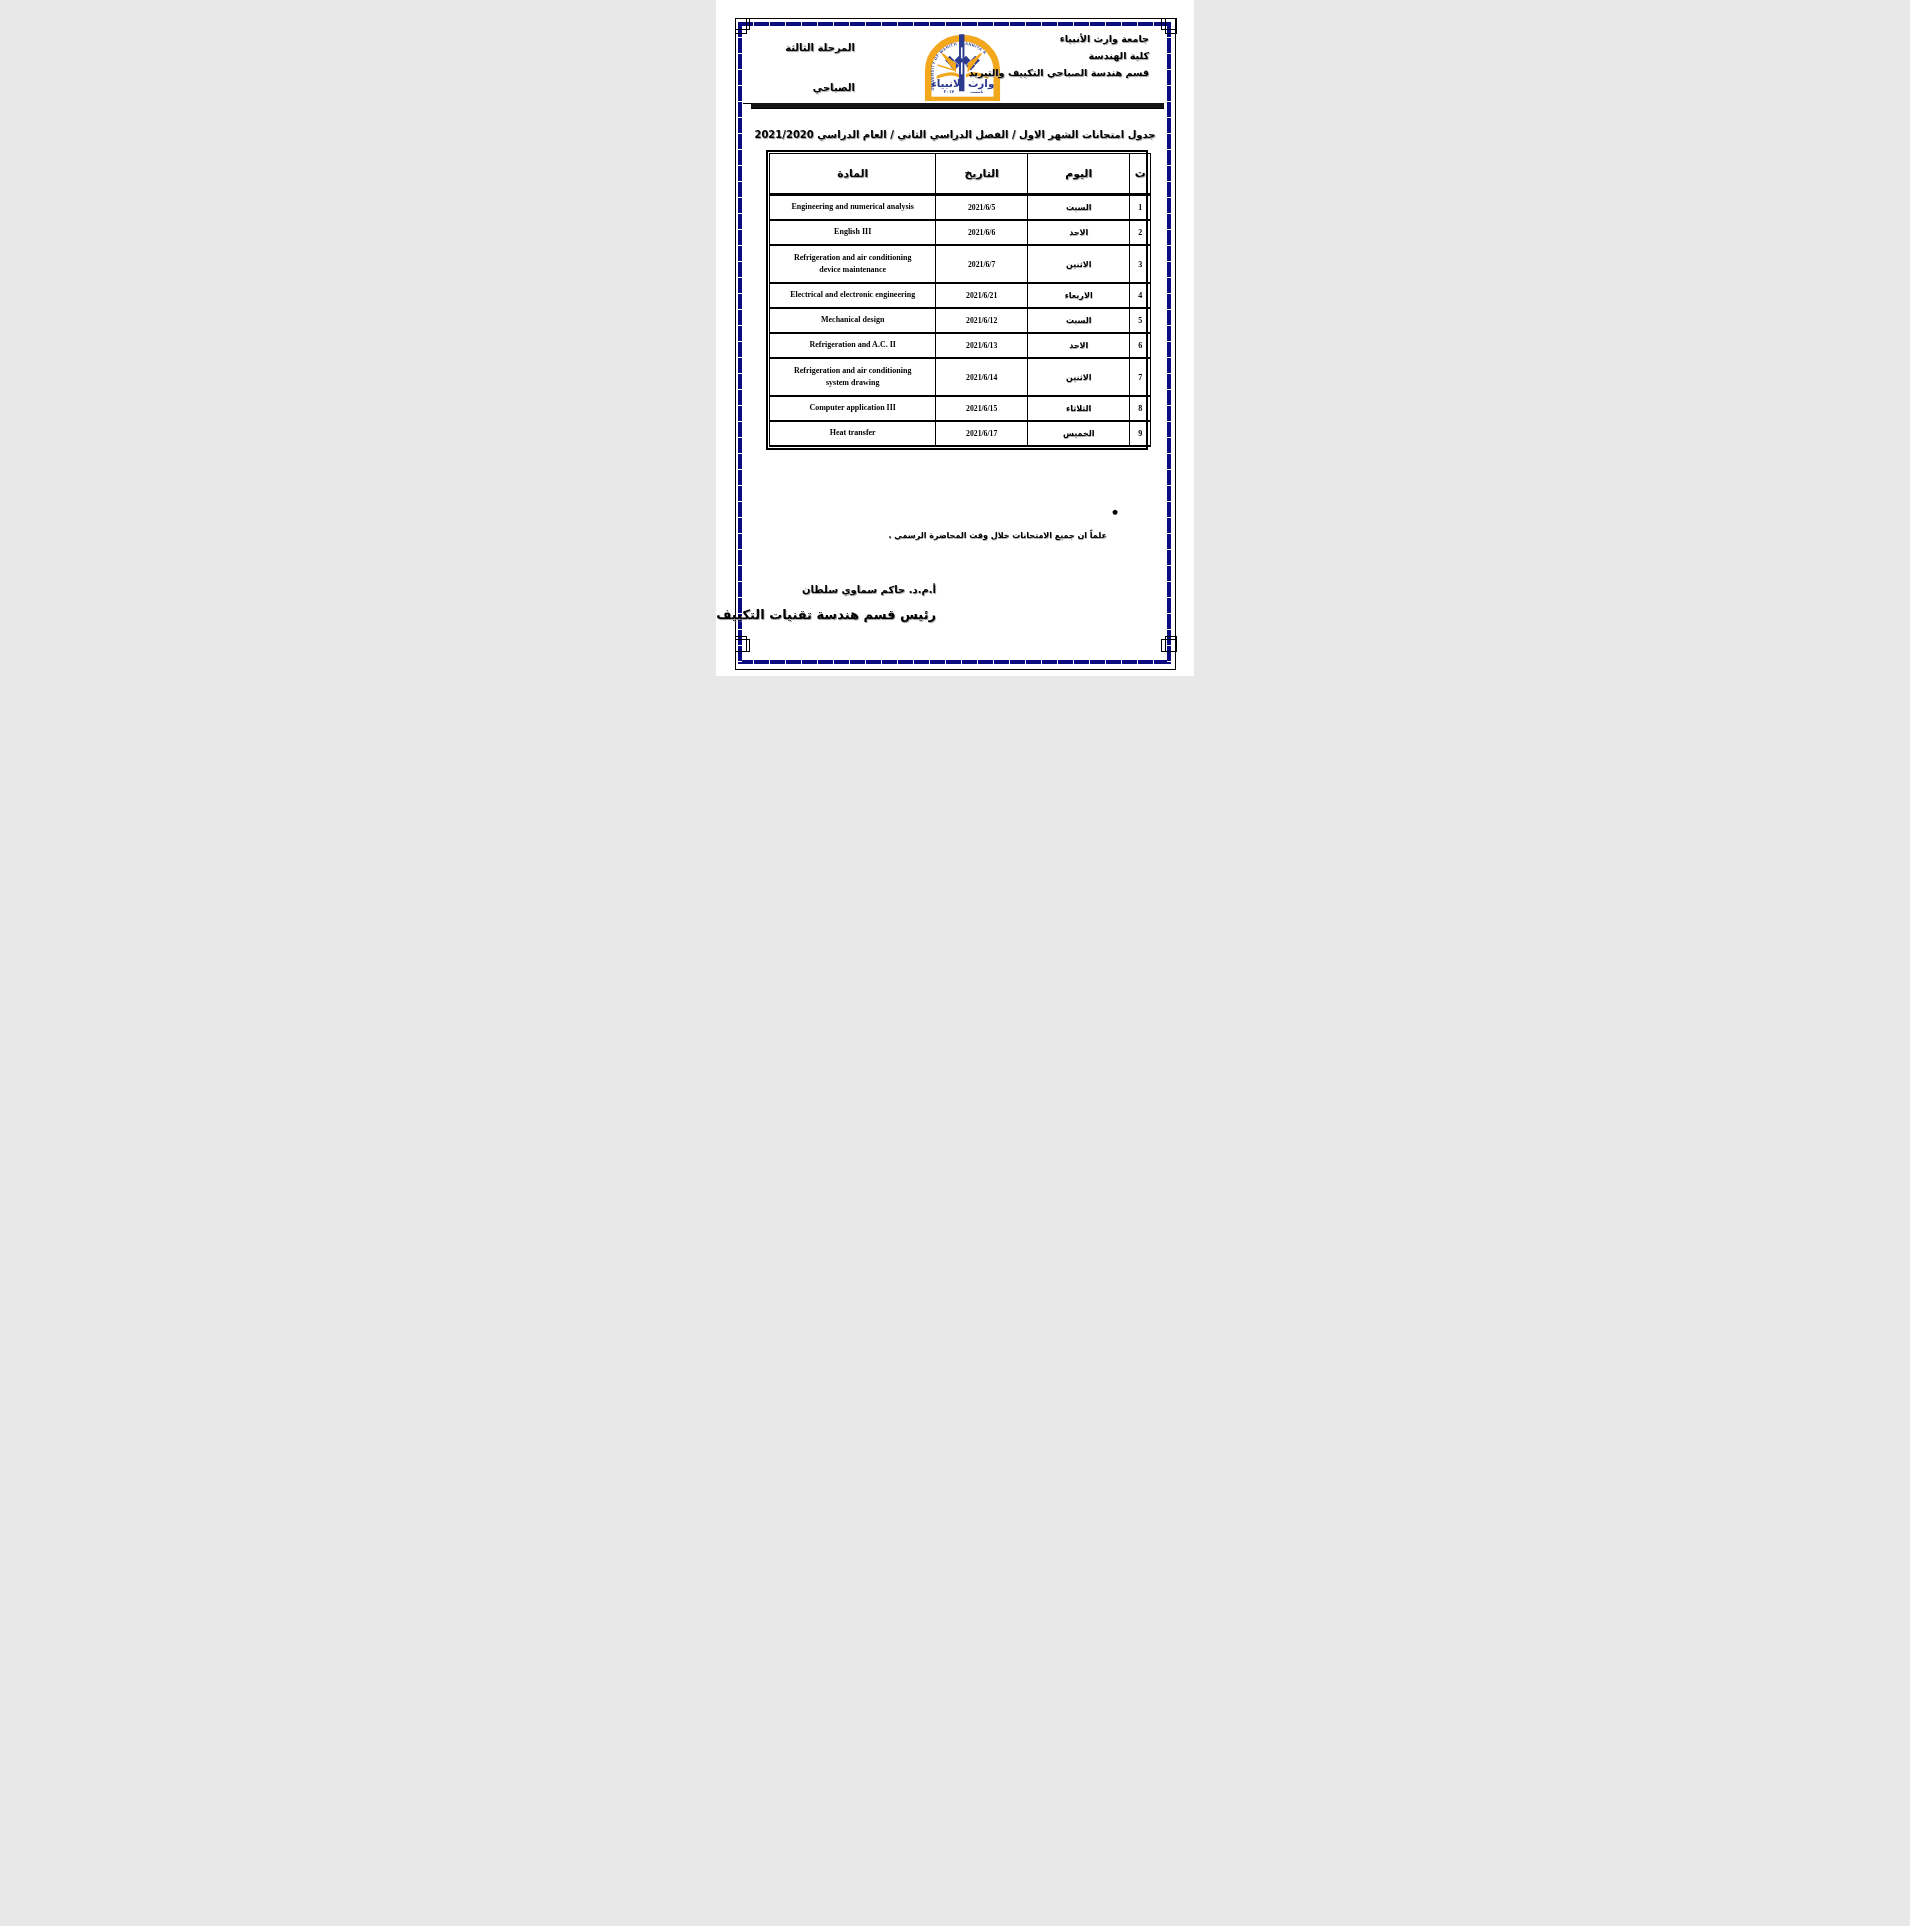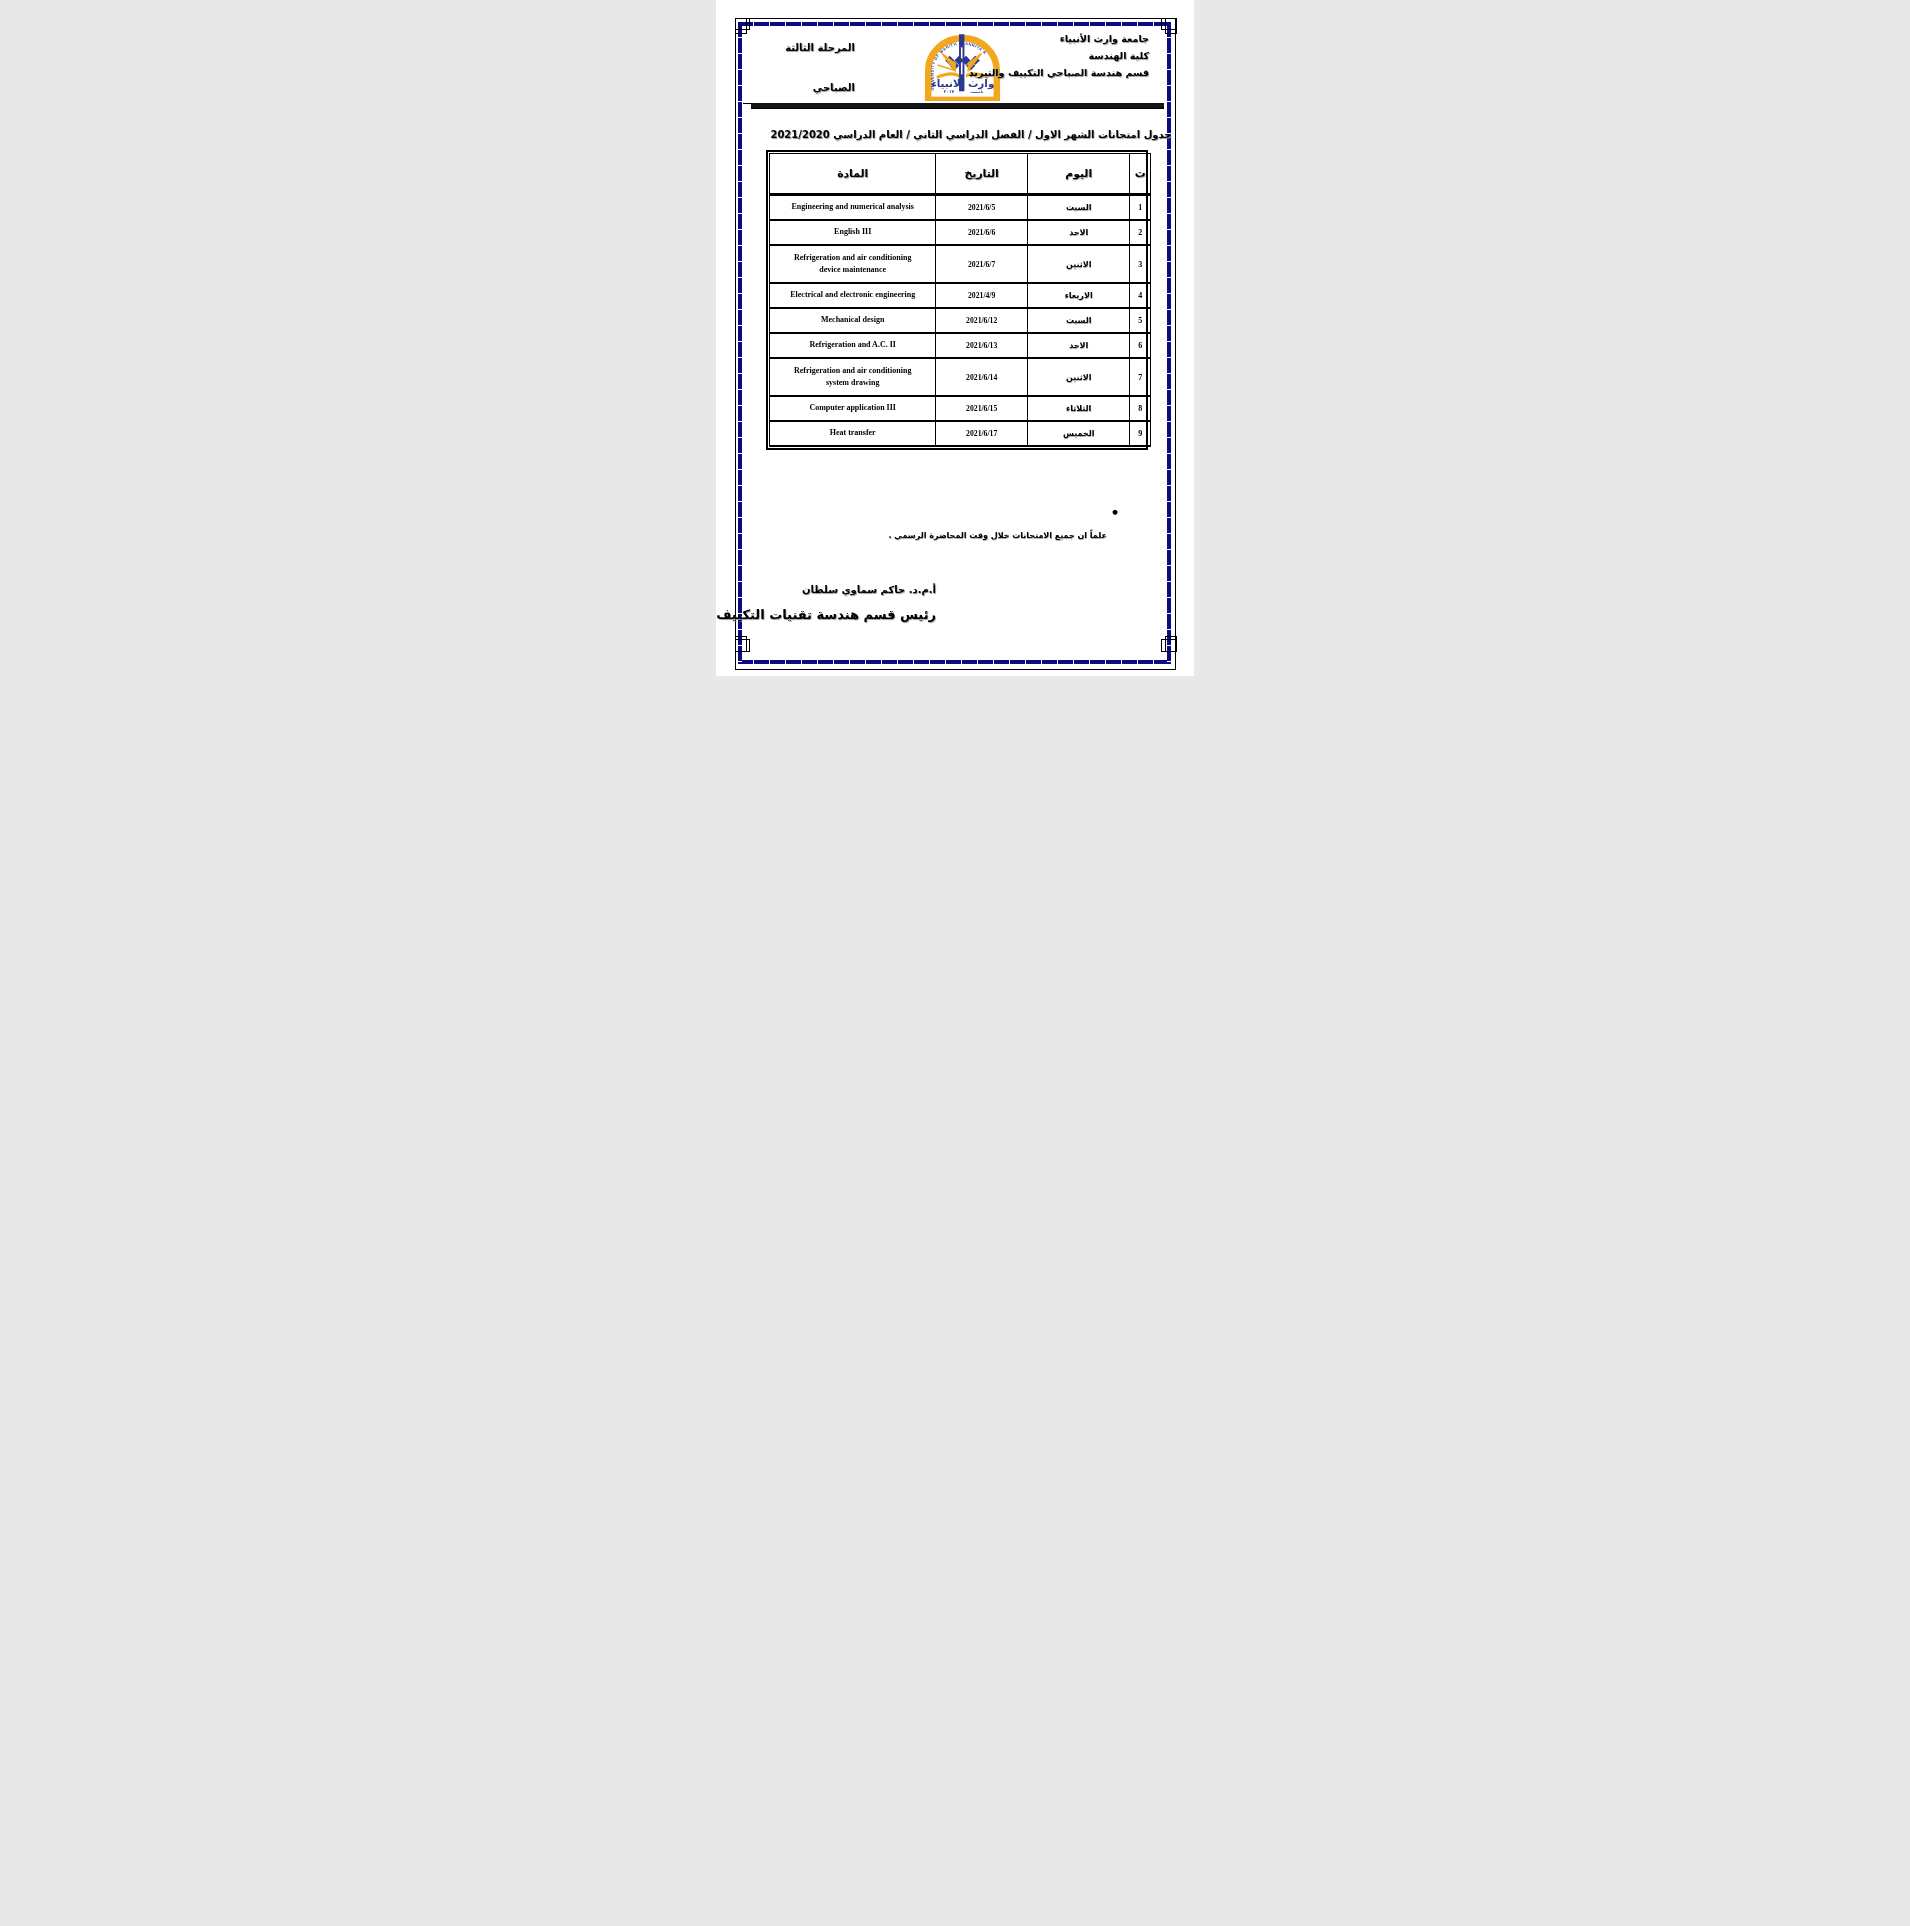--- a/index.html
+++ b/index.html
@@ -57,21 +57,20 @@
   .divider-lead {
     position:absolute; left:27px; top:103px; width:9.2px; height:0.8px; background:#000;
   }
 
   
   .doc-title {
     position:absolute; left:0; top:129px; width:100%;
     text-align:center; direction:rtl;
     font-size:10px; font-weight:bold; color:#000;
     text-shadow:0.8px 1.2px 0.8px #999;
-    padding-left:16px;
   }
 
   
   .table-wrap {
     position:absolute; left:50px; top:150px; width:382px;
     border:2.3px solid #000; padding:1.2px; background:#fff; box-sizing:border-box;
   }
   table.exam {
     border-collapse:collapse; table-layout:fixed; width:100%;
     direction:rtl;
@@ -207,21 +206,21 @@
         <tr class="row-tall">
           <td class="c-index">3</td>
           <td class="c-day">الاثنين</td>
           <td class="c-date">2021/6/7</td>
           <td class="c-subject">Refrigeration  and air conditioning
 device maintenance</td>
         </tr>
         <tr class="row-single">
           <td class="c-index">4</td>
           <td class="c-day">الاربعاء</td>
-          <td class="c-date">2021/4/9</td>
+          <td class="c-date">2021/6/21</td>
           <td class="c-subject">Electrical and electronic engineering</td>
         </tr>
         <tr class="row-single">
           <td class="c-index">5</td>
           <td class="c-day">السبت</td>
           <td class="c-date">2021/6/12</td>
           <td class="c-subject">Mechanical design</td>
         </tr>
         <tr class="row-single">
           <td class="c-index">6</td>

